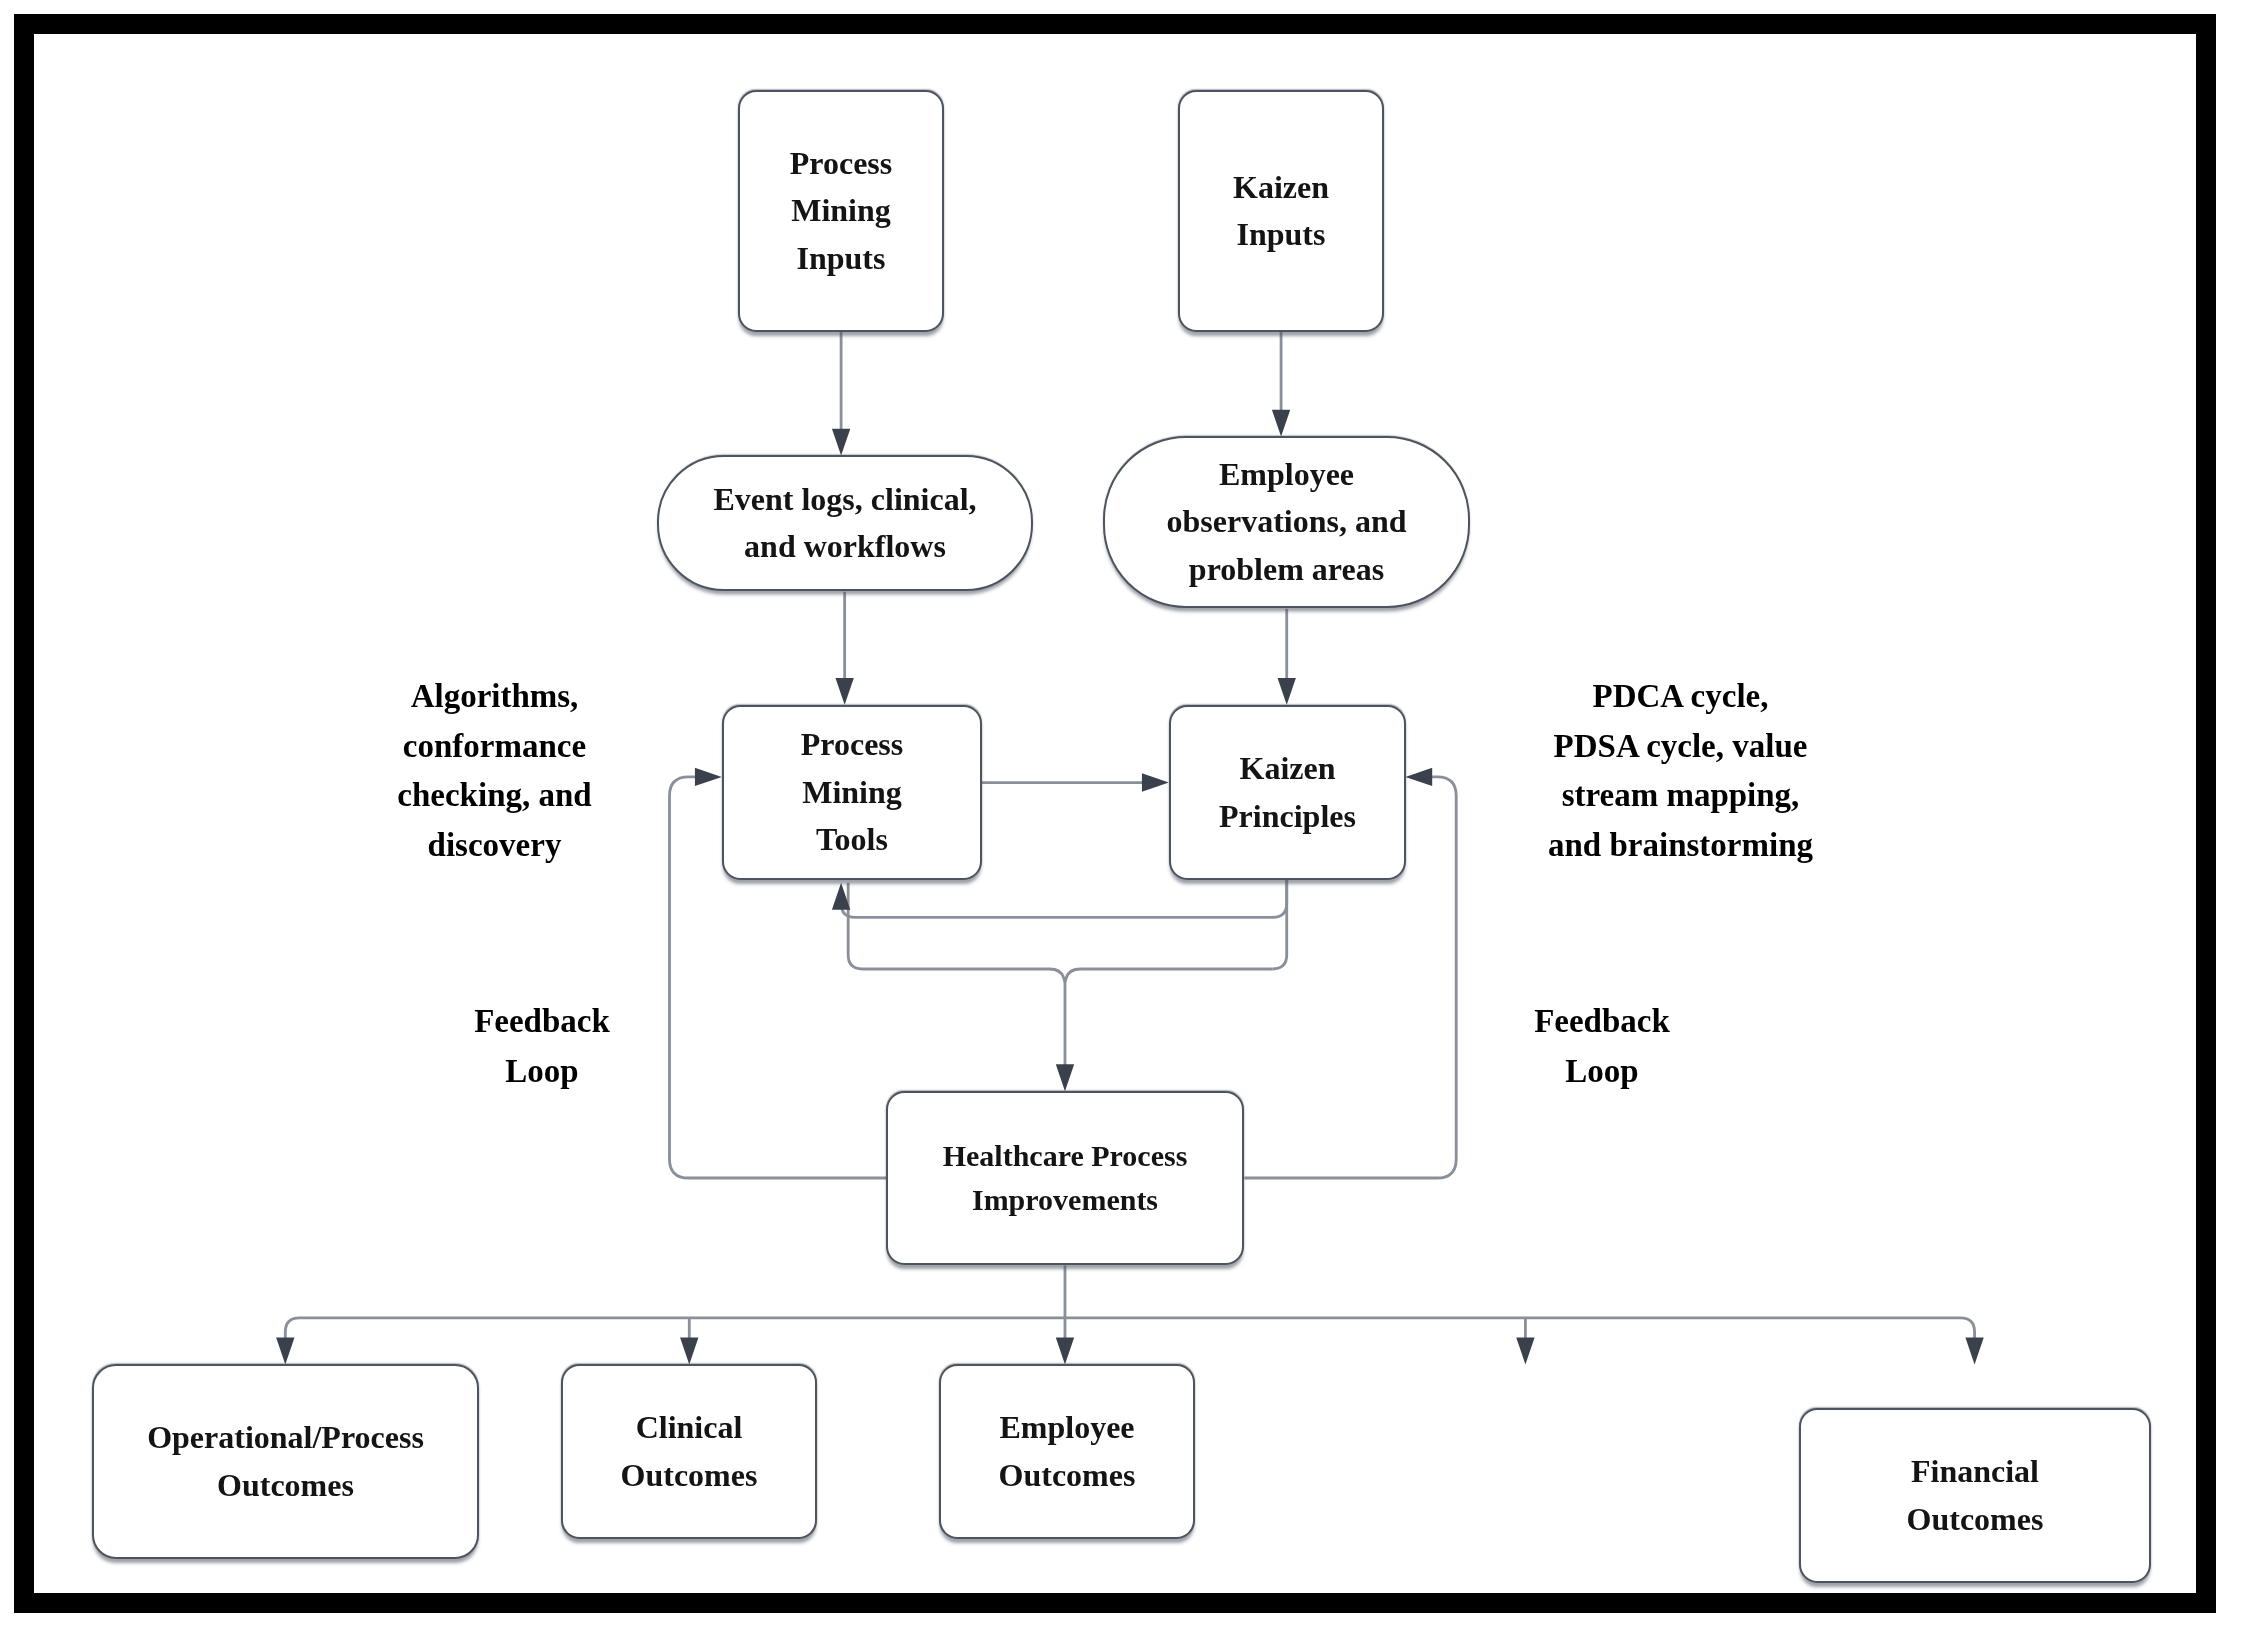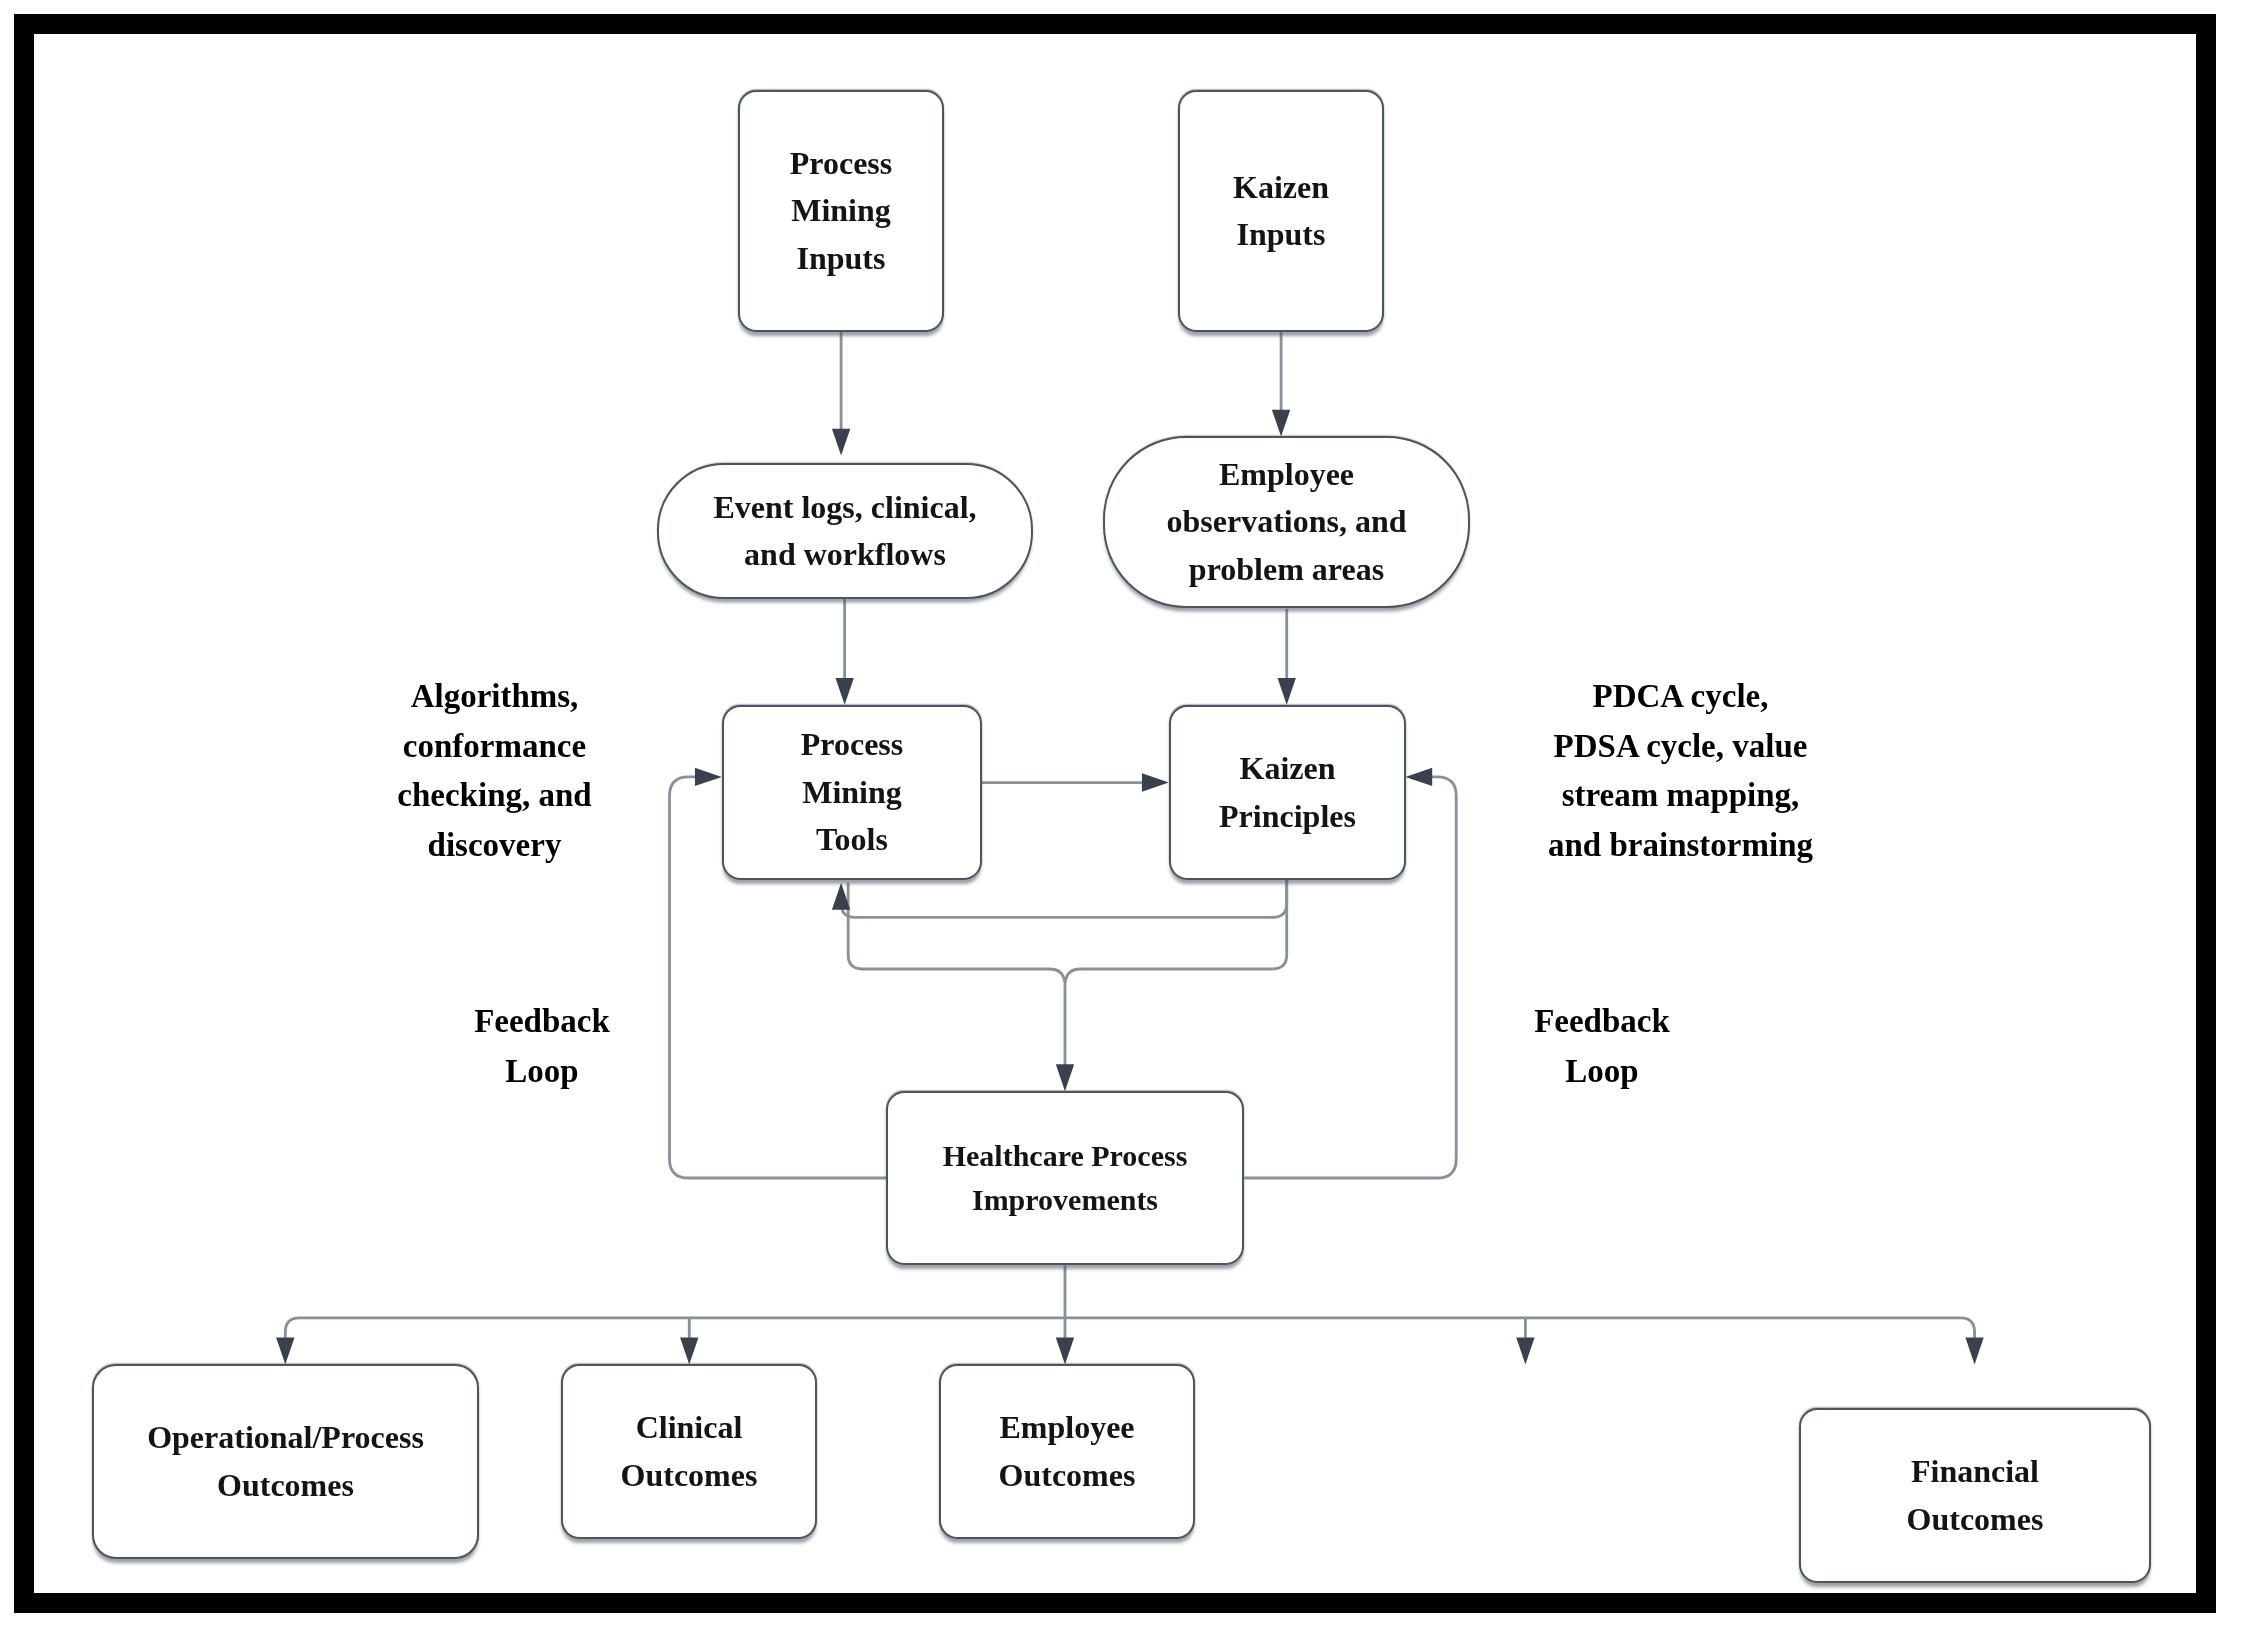--- a/index.html
+++ b/index.html
@@ -93,21 +93,21 @@
     </g>
   </svg>
 
   <div class="node" style="left:738px;top:90px;width:206px;height:242px;">Process
 Mining
 Inputs</div>
 
   <div class="node" style="left:1178px;top:90px;width:206px;height:242px;">Kaizen
 Inputs</div>
 
-  <div class="node stadium-left" style="left:657px;top:455px;width:376px;height:136px;margin-top:8px;">Event logs, clinical,
+  <div class="node stadium-left" style="left:657px;top:455px;width:376px;height:136px;">Event logs, clinical,
 and workflows</div>
 
   <div class="node stadium-right" style="left:1103px;top:436px;width:367px;height:172px;">Employee
 observations, and
 problem areas</div>
 
   <div class="node" style="left:722px;top:705px;width:260px;height:175px;">Process
 Mining
 Tools</div>
 

